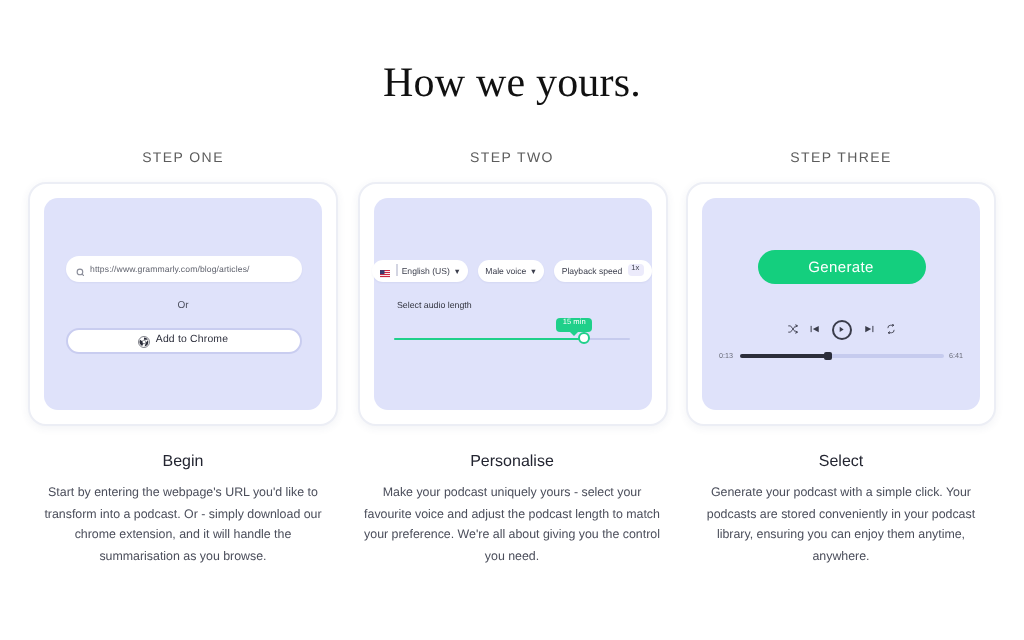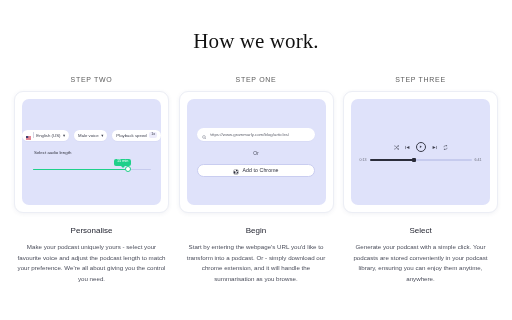--- a/index.html
+++ b/index.html
@@ -325,23 +325,61 @@
     color: #4b4e5b;
     text-align: center;
     width: 150px;
   }
 </style>
 </head>
 <body>
 
 <div class="page">
 
-  <div class="page-title">How we work.</div>
+  <div class="page-title">How we yours.</div>
 
   <div class="columns">
+
+    <div class="column">
+      <div class="step-label">STEP ONE</div>
+
+      <div class="card">
+        <div class="panel">
+
+          <div class="url-field">
+            <span>
+              <svg width="4.5" height="4.5" viewBox="0 0 16 16" fill="none" stroke="#8a8d99" stroke-width="2">
+                <circle cx="7" cy="7" r="5"></circle>
+                <line x1="11" y1="11" x2="15" y2="15" stroke-linecap="round"></line>
+              </svg>
+            </span>
+            <span class="url-text">https://www.grammarly.com/blog/articles/</span>
+          </div>
+
+          <div class="or-text">Or</div>
+
+          <div class="chrome-btn">
+            <span>
+              <svg width="6" height="6" viewBox="0 0 24 24">
+                <circle cx="12" cy="12" r="11" fill="#ffffff" stroke="#2b2d3a" stroke-width="1.2"></circle>
+                <path d="M12 3 A9 9 0 0 1 19.8 7.5 L12 7.5 Z" fill="#2b2d3a"></path>
+                <path d="M4.2 7.5 A9 9 0 0 0 8.2 20 L12 13 Z" fill="#2b2d3a"></path>
+                <path d="M19.8 8.5 A9 9 0 0 1 13 20.9 L16 13 Z" fill="#2b2d3a"></path>
+                <circle cx="12" cy="12" r="3.6" fill="#ffffff" stroke="#2b2d3a" stroke-width="1"></circle>
+              </svg>
+            </span>
+            <span class="chrome-btn-label">Add to Chrome</span>
+          </div>
+
+        </div>
+      </div>
+
+      <div class="caption-title">Begin</div>
+      <div class="caption-body">Start by entering the webpage's URL you'd like to transform into a podcast. Or - simply download our chrome extension, and it will handle the summarisation as you browse.</div>
+    </div>
 
     <div class="column">
       <div class="step-label">STEP TWO</div>
 
       <div class="card">
         <div class="panel">
 
           <div class="pill-row">
 
             <div class="pill">
@@ -382,63 +420,26 @@
           </div>
 
         </div>
       </div>
 
       <div class="caption-title">Personalise</div>
       <div class="caption-body">Make your podcast uniquely yours - select your favourite voice and adjust the podcast length to match your preference. We're all about giving you the control you need.</div>
     </div>
 
     <div class="column">
-      <div class="step-label">STEP ONE</div>
+      <div class="step-label">STEP THREE</div>
 
       <div class="card">
         <div class="panel">
 
-          <div class="url-field">
-            <span>
-              <svg width="4.5" height="4.5" viewBox="0 0 16 16" fill="none" stroke="#8a8d99" stroke-width="2">
-                <circle cx="7" cy="7" r="5"></circle>
-                <line x1="11" y1="11" x2="15" y2="15" stroke-linecap="round"></line>
-              </svg>
-            </span>
-            <span class="url-text">https://www.grammarly.com/blog/articles/</span>
-          </div>
-
-          <div class="or-text">Or</div>
-
-          <div class="chrome-btn">
-            <span>
-              <svg width="6" height="6" viewBox="0 0 24 24">
-                <circle cx="12" cy="12" r="11" fill="#ffffff" stroke="#2b2d3a" stroke-width="1.2"></circle>
-                <path d="M12 3 A9 9 0 0 1 19.8 7.5 L12 7.5 Z" fill="#2b2d3a"></path>
-                <path d="M4.2 7.5 A9 9 0 0 0 8.2 20 L12 13 Z" fill="#2b2d3a"></path>
-                <path d="M19.8 8.5 A9 9 0 0 1 13 20.9 L16 13 Z" fill="#2b2d3a"></path>
-                <circle cx="12" cy="12" r="3.6" fill="#ffffff" stroke="#2b2d3a" stroke-width="1"></circle>
-              </svg>
-            </span>
-            <span class="chrome-btn-label">Add to Chrome</span>
-          </div>
-
-        </div>
-      </div>
-
-      <div class="caption-title">Begin</div>
-      <div class="caption-body">Start by entering the webpage's URL you'd like to transform into a podcast. Or - simply download our chrome extension, and it will handle the summarisation as you browse.</div>
-    </div>
-
-    <div class="column">
-      <div class="step-label">STEP THREE</div>
-
-      <div class="card">
-        <div class="panel">
-
+          <div class="generate-btn">Generate</div>
 
           <div class="transport">
             <span class="t-icon">
               <svg width="5" height="5" viewBox="0 0 16 16" fill="none" stroke="#3a3c4a" stroke-width="1.4" stroke-linecap="round">
                 <path d="M1 3 h3 l8 10 h3"></path>
                 <path d="M1 13 h3 l8 -10 h3"></path>
                 <path d="M12.5 1.2 L15 3 L12.5 4.8"></path>
                 <path d="M12.5 11.2 L15 13 L12.5 14.8"></path>
               </svg>
             </span>

